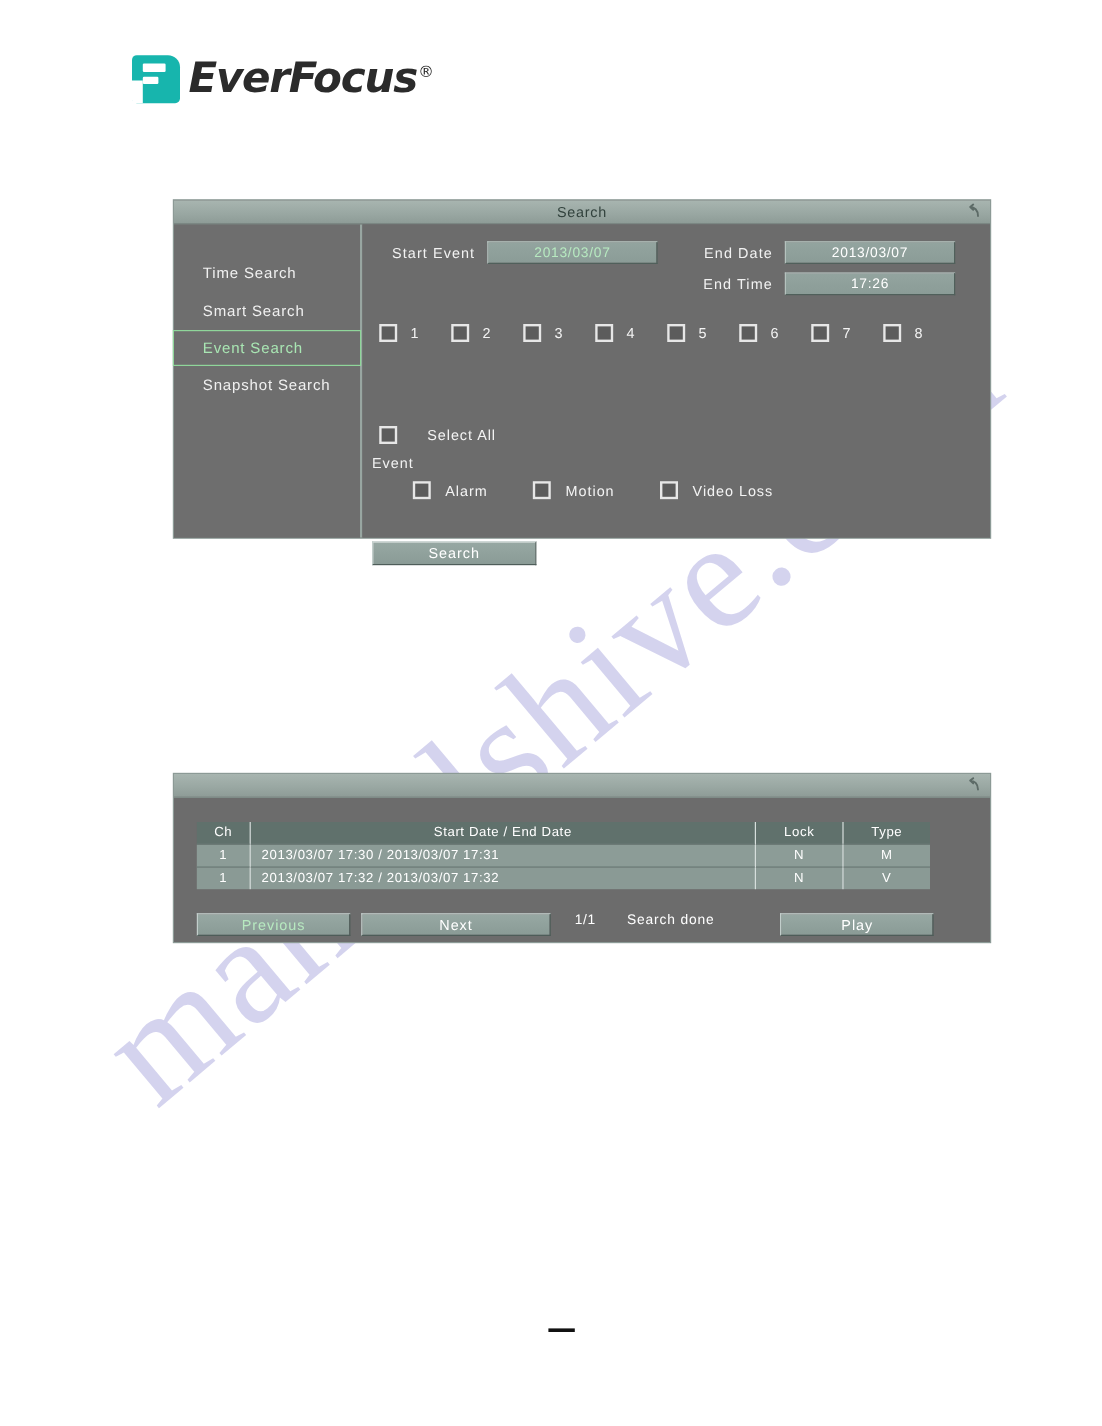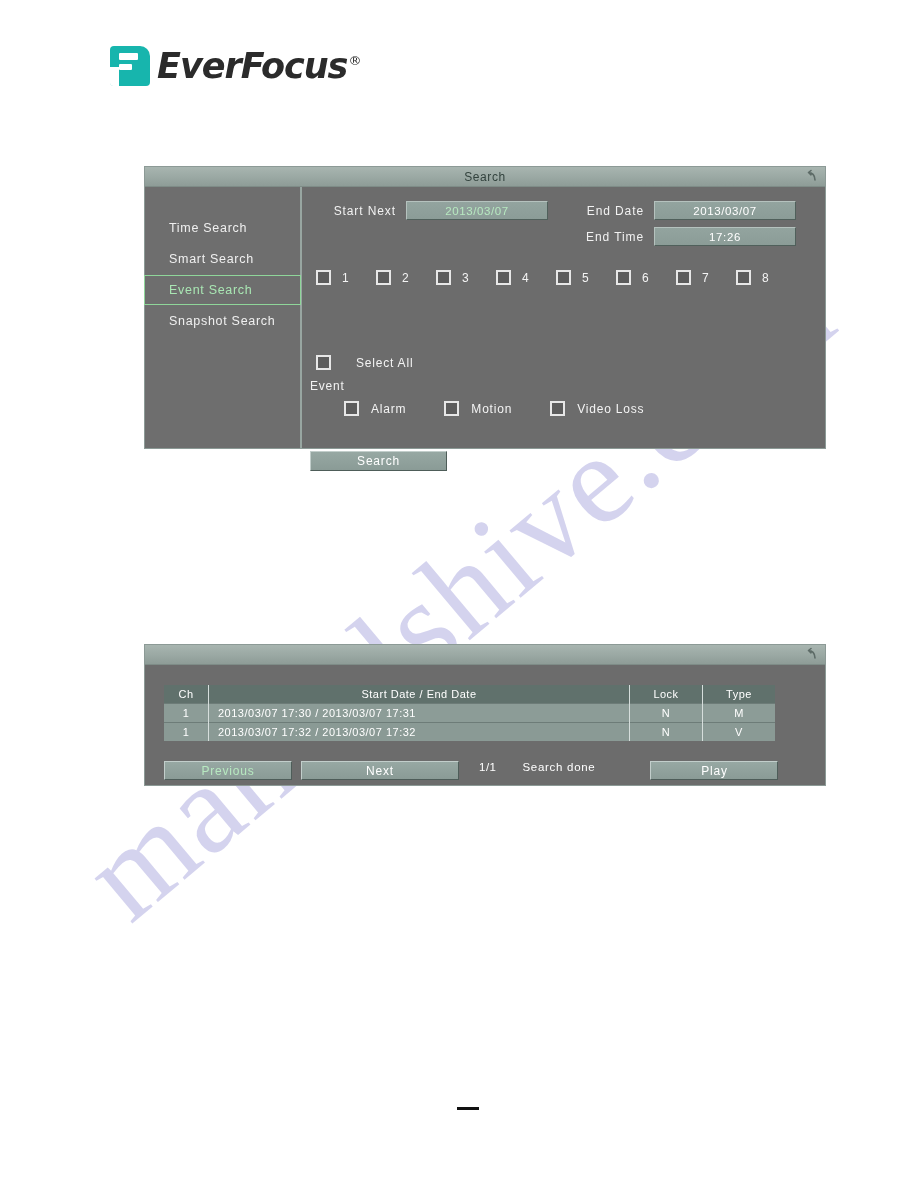--- a/index.html
+++ b/index.html
@@ -439,21 +439,21 @@
       <div class="sd-menu-item">
         <span>Snapshot Search</span>
       </div>
     </div>
 
     <div class="sd-main">
 
       <div class="fields-grid">
         <div class="fields-col-left">
           <div class="field-row">
-            <span class="field-label">Start Next</span>
+            <span class="field-label">Start Event</span>
             <div class="field-box focused">2013/03/07</div>
           </div>
         </div>
         <div class="fields-col-right">
           <div class="field-row">
             <span class="field-label">End Date</span>
             <div class="field-box">2013/03/07</div>
           </div>
           <div class="field-row">
             <span class="field-label">End Time</span>

